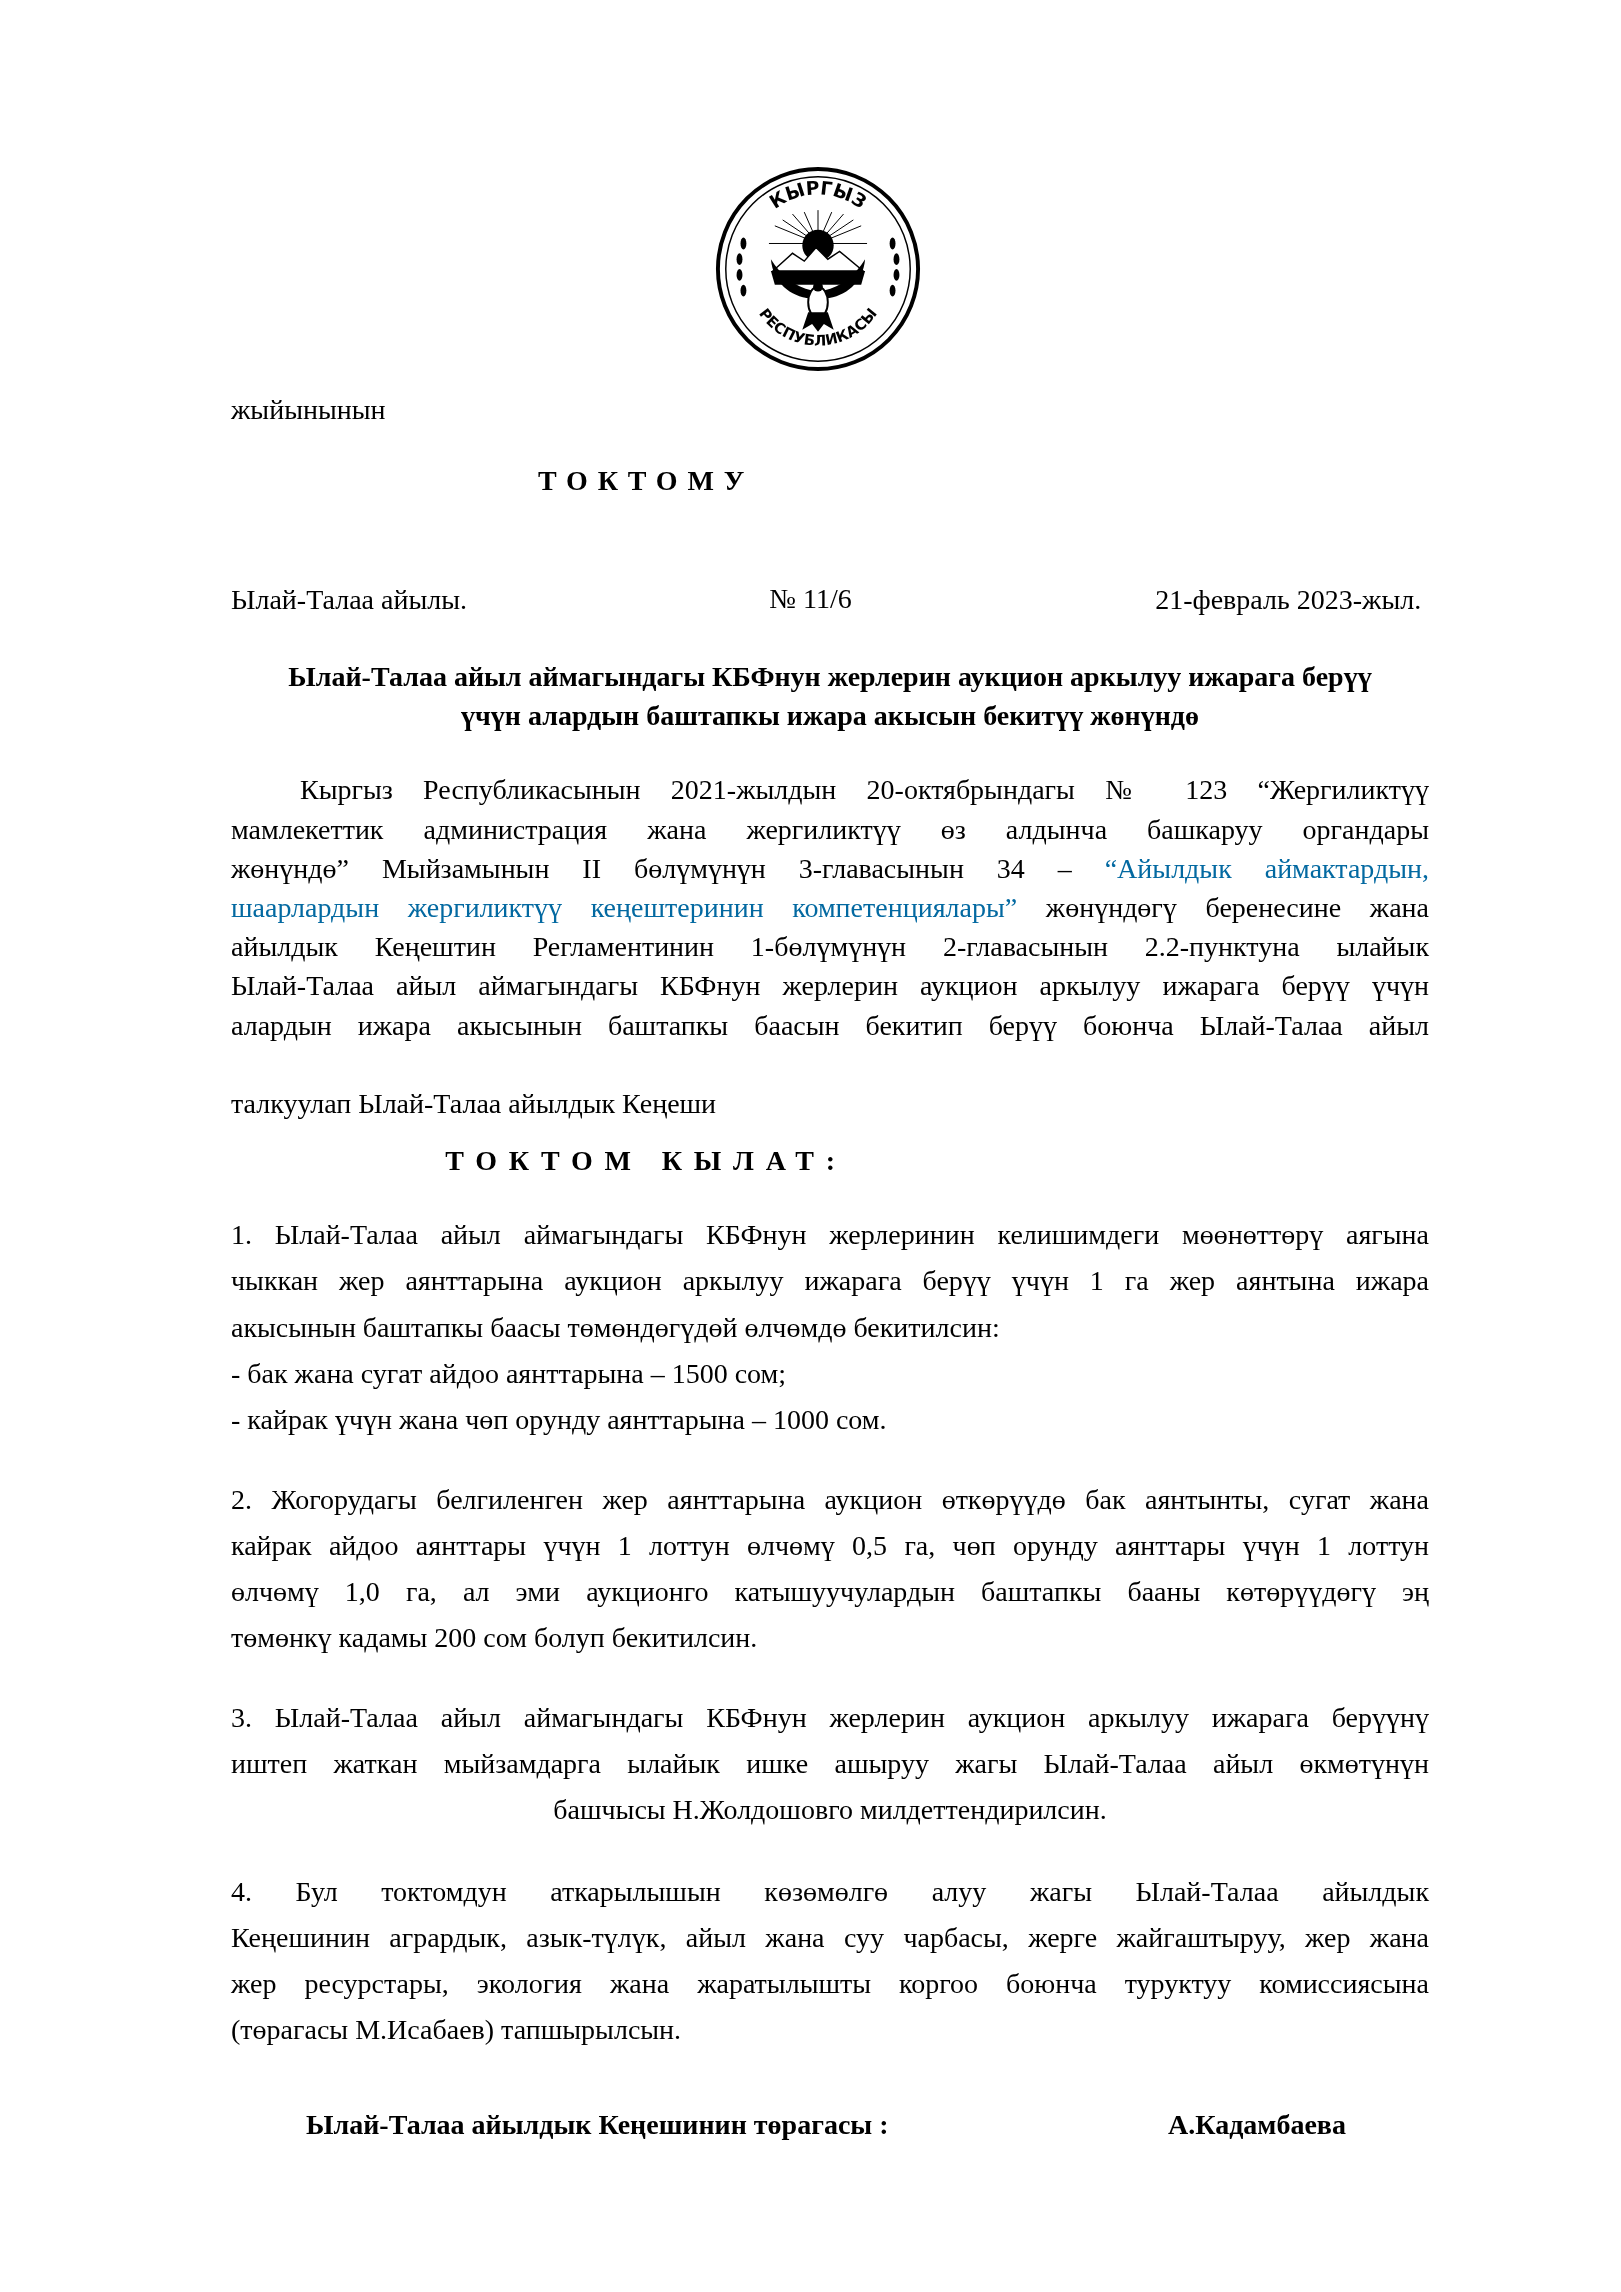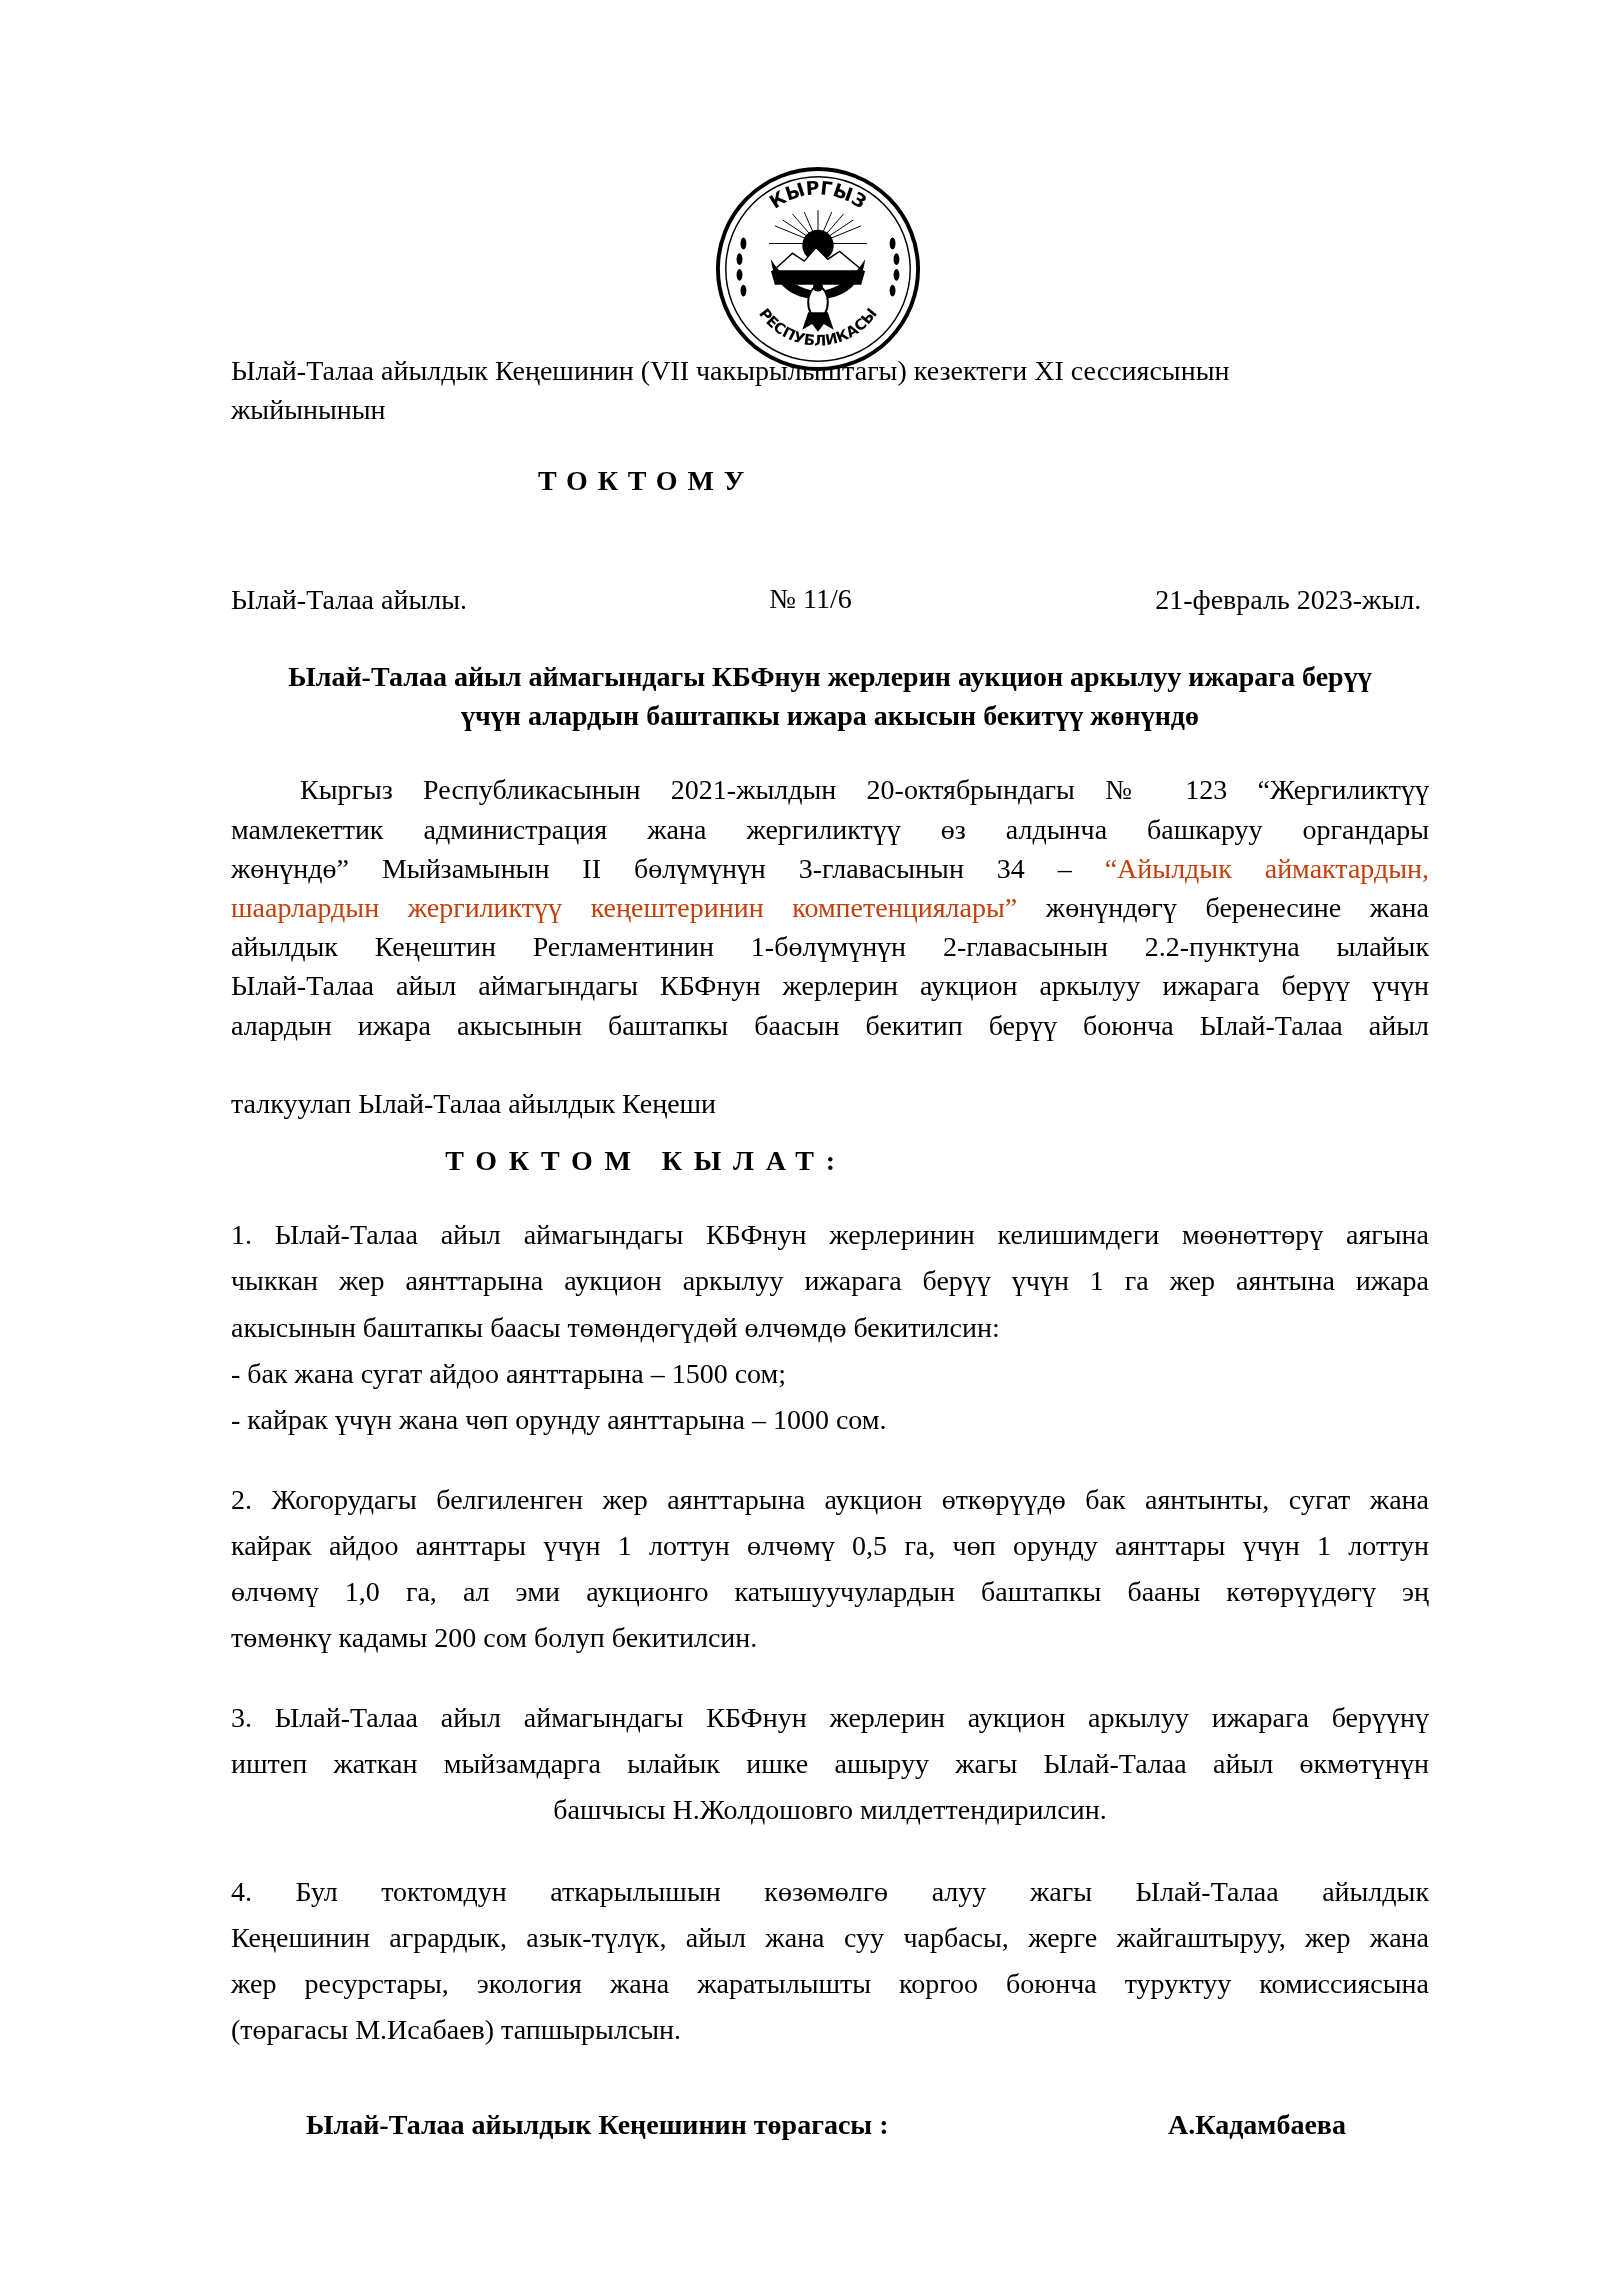--- a/index.html
+++ b/index.html
@@ -10,21 +10,21 @@
     .emblem { position: absolute; left: 714px; top: 165px; width: 208px; height: 208px; }
 
     .line { position: absolute; left: 231px; width: 1198px; font-size: 28px; line-height: 39px; white-space: nowrap; }
     .justify { text-align: justify; text-align-last: justify; white-space: normal; font-family: Liberation Serif, serif; }
     .center { text-align: center; }
     .bold { font-weight: bold; }
 
     .heading-title { position: absolute; left: 0; width: 1292px; text-align: center; font-size: 28px; font-weight: bold; letter-spacing: 9.8px; }
     .decree-number { position: absolute; left: 0; width: 1621px; text-align: center; font-size: 28px; margin-top: 40px; }
 
-    .gray { color: #c2410c; }
+    .gray { color: #0369a1; }
 
     .row { display: flex; justify-content: space-between; }
     .sig { position: absolute; top: 2109px; font-size: 28px; font-weight: bold; }
   </style>
 </head>
 <body>
 
 <div class="page">
 
   <div class="emblem">
@@ -73,21 +73,20 @@
         <ellipse cx="26" cy="112" rx="3" ry="6"></ellipse>
         <ellipse cx="30" cy="128" rx="3" ry="6"></ellipse>
         <ellipse cx="182" cy="80" rx="3" ry="6"></ellipse>
         <ellipse cx="186" cy="96" rx="3" ry="6"></ellipse>
         <ellipse cx="186" cy="112" rx="3" ry="6"></ellipse>
         <ellipse cx="182" cy="128" rx="3" ry="6"></ellipse>
       </g>
     </svg>
   </div>
 
-  <div class="line" style="top:351px;">Ылай-Талаа айылдык Кеңешинин (VII чакырылыштагы) кезектеги  XI сессиясынын</div>
   <div class="line" style="top:390px;">жыйынынын</div>
 
   <div class="heading-title" style="top:465px;">ТОКТОМУ</div>
   <div class="decree-number" style="top:543px;">№ 11/6</div>
 
   <div class="line row" style="top:580px;">
     <span>Ылай-Талаа айылы.</span>
     <span style="margin-right:7.8px;">21-февраль  2023-жыл.</span>
   </div>
 

